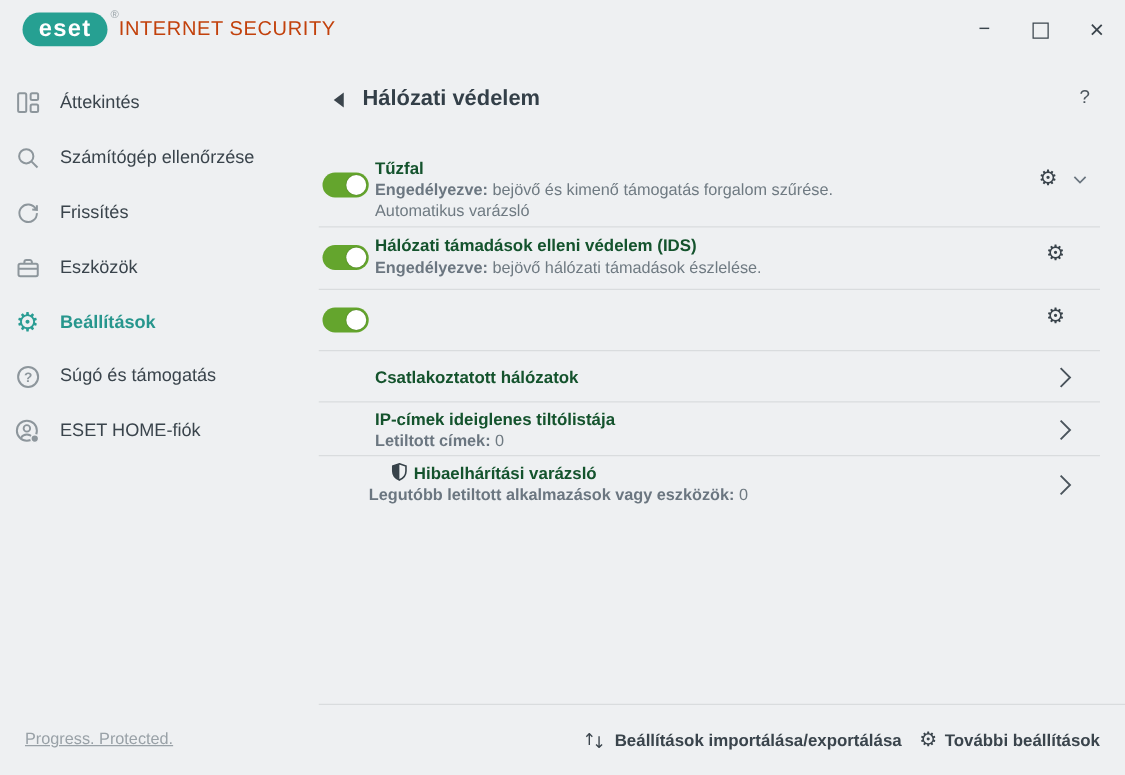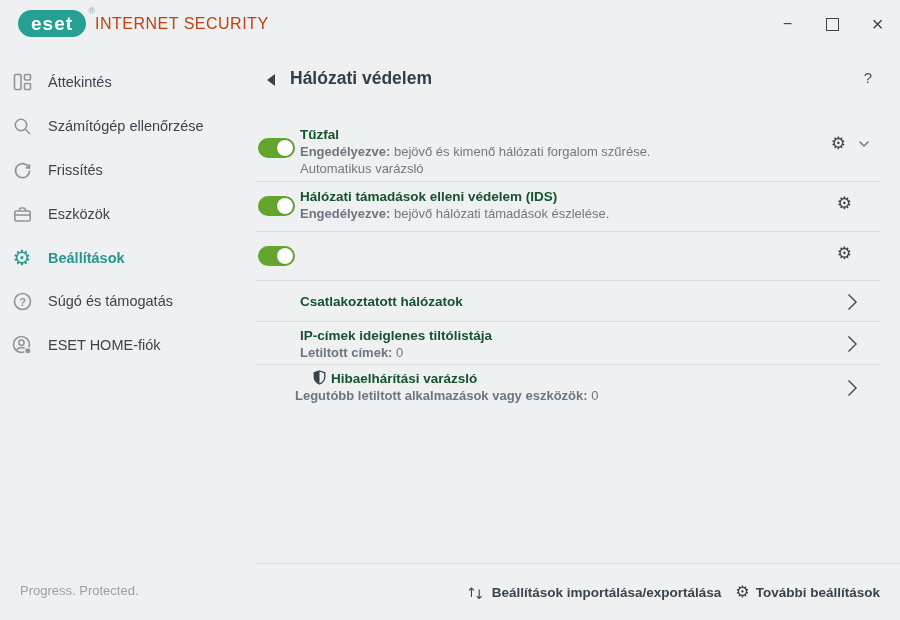--- a/index.html
+++ b/index.html
@@ -28,21 +28,21 @@
   .win-btn.close{font-size:20px;}
   
   .sidebar{position:absolute;left:0;top:48px;width:255px;bottom:0;}
   .side-item{
     position:absolute;left:0;width:255px;height:44px;display:flex;align-items:center;
     padding-left:10px;box-sizing:border-box;font-size:14.5px;color:#3a444c;cursor:default;
   }
   .side-item .ic{width:24px;height:24px;margin-right:14px;display:flex;align-items:center;justify-content:center;}
   .side-item.selected{color:#27968d;font-weight:bold;}
   .gear-glyph{font-family:"DejaVu Sans",sans-serif;line-height:1;}
-  .side-footer{position:absolute;left:20px;bottom:22px;font-size:13px;color:#99a1a7;}
+  .side-footer{position:absolute;left:20px;bottom:22px;font-size:13px;color:#99a1a7;text-decoration:underline;}
   
   .content{position:absolute;left:255px;top:48px;right:0;bottom:0;}
   .page-header{position:absolute;left:0;top:18px;right:20px;height:32px;}
   .back-btn{position:absolute;left:11px;top:7px;width:14px;height:16px;color:#3a444c;cursor:default;}
   .page-title{position:absolute;left:35px;top:2px;font-size:17.5px;font-weight:bold;color:#333f48;}
   .help-btn{position:absolute;right:8px;top:3px;font-size:15px;color:#4a545c;cursor:default;}
   
   .row{position:absolute;left:0;right:20px;box-sizing:border-box;border-bottom:1px solid #d9dcde;}
   .row.last{border-bottom:none;}
   .row .texts{position:absolute;left:45px;top:0;right:70px;}
@@ -178,21 +178,21 @@
       <span class="page-title">Hálózati védelem</span>
       <span class="help-btn">?</span>
     </div>
 
     <div class="row" style="top:74px;height:60px;">
       <span class="toggle" style="top:16px">
           <span class="knob"></span>
         </span>
       <div class="texts" style="top:4px">
         <div class="row-title">Tűzfal</div>
-        <div class="row-desc"><b>Engedélyezve:</b> <span>bejövő és kimenő hálózati forgalom szűrése.</span></div>
+        <div class="row-desc"><b>Engedélyezve:</b> <span>bejövő és kimenő támogatás forgalom szűrése.</span></div>
         <div class="row-desc">Automatikus varázsló</div>
       </div>
       <span class="row-gear" style="right:34px;top:13px;">⚙</span>
       <span class="gear-chev" style="right:10px;top:18px;">
         <svg width="12" height="8" viewBox="0 0 12 8">
             <polyline points="1.5,1.5 6,6 10.5,1.5" fill="none" stroke="#6b7680" stroke-width="1.4"></polyline>
           </svg>
       </span>
     </div>
 

